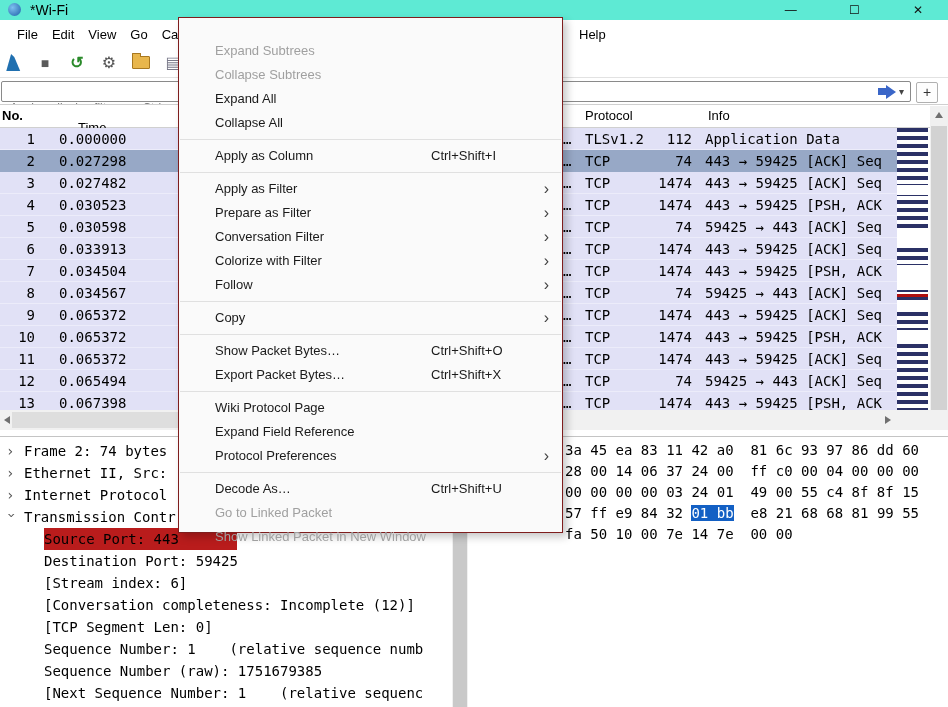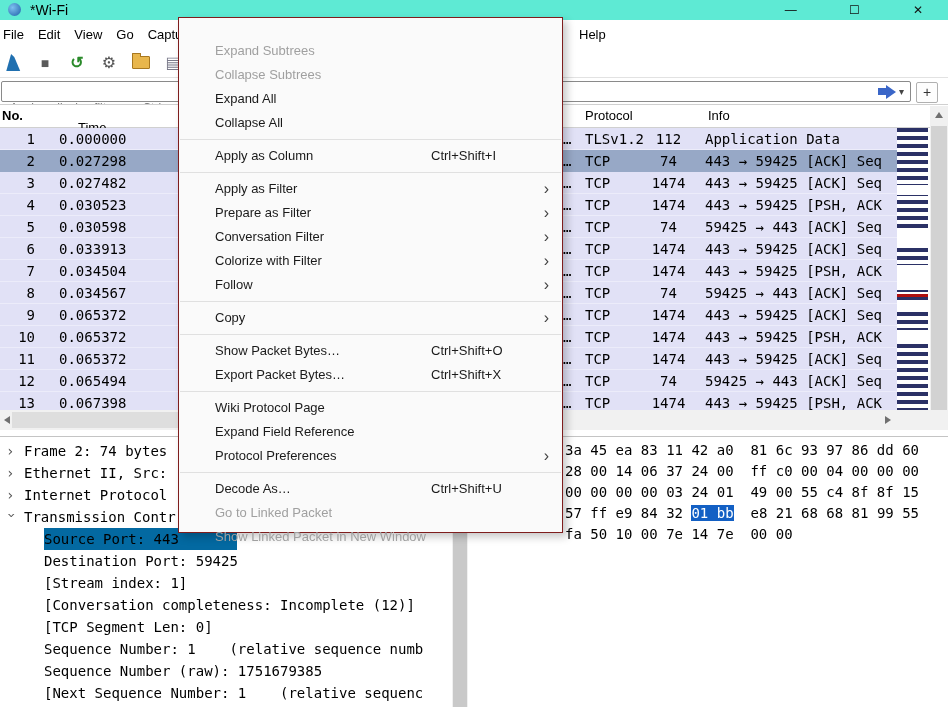--- a/index.html
+++ b/index.html
@@ -10,21 +10,21 @@
   .titlebar{position:absolute;left:0;top:0;width:948px;height:20px;background:#5eead4;}
   .app-icon{position:absolute;left:8px;top:3px;width:13px;height:13px;border-radius:50%;
             background:radial-gradient(circle at 35% 35%,#7ec0f0,#1d5fa8);}
   .title{position:absolute;left:30px;top:2px;font-size:14px;}
   .win-controls{position:absolute;right:0;top:0;height:20px;}
   .wc{display:inline-block;width:60px;text-align:center;font-size:12px;line-height:20px;color:#111;}
 
   
   .menubar{position:absolute;left:0;top:22px;width:948px;height:26px;line-height:26px;background:#fff;}
   .mb{display:inline-block;padding:0 7px;}
-  .mb:first-child{padding-left:3px;}
+  .mb:first-child{padding-left:17px;}
   .mb-help{position:absolute;left:572px;top:0;}
 
   
   .toolbar{position:absolute;left:0;top:48px;width:948px;height:30px;display:flex;align-items:center;
            gap:10px;padding-left:2px;box-sizing:border-box;border-bottom:1px solid #e2e2e2;}
   .tb{display:inline-flex;align-items:center;justify-content:center;width:22px;height:22px;
       font-size:16px;color:#4a4a4a;}
   .fin-shape{display:inline-block;width:16px;height:17px;background:#2070b0;
              clip-path:polygon(8% 100%,38% 0,58% 18%,95% 100%);}
   .folder-shape{display:inline-block;width:16px;height:11px;background:#e8b64c;border:1px solid #a87820;
@@ -61,21 +61,21 @@
   
   .packet-rows{position:absolute;left:0;top:128px;width:897px;height:282px;overflow:hidden;
                font-family:"DejaVu Sans Mono",monospace;font-size:14px;}
   .prow{position:relative;height:22px;line-height:22px;background:#e1e1f6;border-bottom:1px solid #ececfa;box-sizing:border-box;}
   .prow.selected{background:#97a8c6;border-bottom-color:#97a8c6;}
   .cell{position:absolute;top:0;white-space:pre;}
   .c-no{left:0;width:35px;text-align:right;}
   .c-time{left:59px;}
   .c-trunc{left:563px;}
   .c-proto{left:585px;}
-  .c-len{left:645px;width:47px;text-align:center;}
+  .c-len{left:645px;width:47px;text-align:right;}
   .c-info{left:705px;}
 
   
   .minimap{position:absolute;left:897px;top:128px;width:31px;height:282px;
            background:repeating-linear-gradient(to bottom,#2b3166 0 4px,#ffffff 4px 8px);}
   .mm-gap{position:absolute;left:0;width:31px;background:#fff;}
   .mm-red{position:absolute;left:0;top:166px;width:31px;height:3px;background:#b01010;}
 
   
   .vscroll{position:absolute;left:930px;top:106px;width:18px;height:324px;background:#f0f0f0;}
@@ -96,21 +96,21 @@
 
   
   .pane-divider{position:absolute;left:0;top:436px;width:948px;height:1px;background:#c4c4c4;}
   .details-pane{position:absolute;left:0;top:437px;width:452px;height:270px;overflow:hidden;background:#fff;
                 font-family:"DejaVu Sans Mono",monospace;font-size:14px;padding-top:3px;box-sizing:border-box;}
   .drow{position:relative;height:22px;line-height:22px;}
   .d-chev{position:absolute;left:6px;top:0;width:12px;color:#555;font-size:14px;}
   .d-chev.expanded{transform:rotate(90deg);transform-origin:50% 50%;}
   .d-text{position:absolute;top:0;white-space:pre;}
   .ind0{left:24px;} .ind1{left:44px;}
-  .drow.selected .d-text{background:#0369a1;padding-right:58px;}
+  .drow.selected .d-text{background:#b91c1c;padding-right:58px;}
 
   .details-scroll{position:absolute;left:452px;top:438px;width:16px;height:269px;background:#f0f0f0;}
   .dthumb{position:absolute;left:1px;top:88px;width:14px;height:181px;background:#c9c9c9;}
 
   .hex-pane{position:absolute;left:468px;top:437px;width:462px;height:128px;background:#fff;
             font-family:"DejaVu Sans Mono",monospace;font-size:14px;padding:3px 0 0 97px;box-sizing:border-box;}
   .hrow{height:21px;line-height:21px;white-space:pre;}
   .hrow span{white-space:pre;}
   .hl{background:#1360c4;color:#fff;}
 
@@ -324,21 +324,21 @@
         <span class="d-chev expanded">›</span>
         <span class="d-text ind0">Transmission Contr</span>
       </div>
       <div class="drow selected">
         <span class="d-text ind1">Source Port: 443</span>
       </div>
       <div class="drow">
         <span class="d-text ind1">Destination Port: 59425</span>
       </div>
       <div class="drow">
-        <span class="d-text ind1">[Stream index: 1]</span>
+        <span class="d-text ind1">[Stream index: 6]</span>
       </div>
       <div class="drow">
         <span class="d-text ind1">[Conversation completeness: Incomplete (12)]</span>
       </div>
       <div class="drow">
         <span class="d-text ind1">[TCP Segment Len: 0]</span>
       </div>
       <div class="drow">
         <span class="d-text ind1">Sequence Number: 1    (relative sequence numb</span>
       </div>

